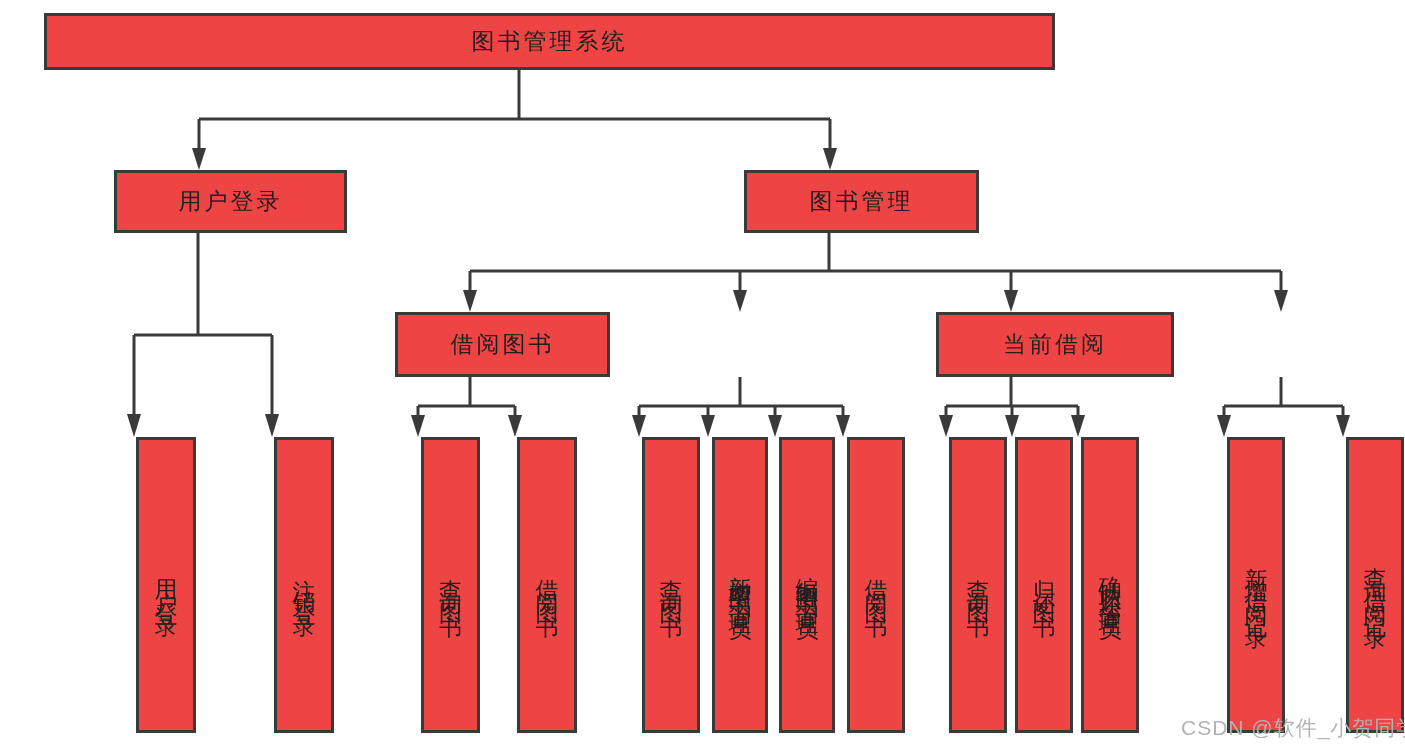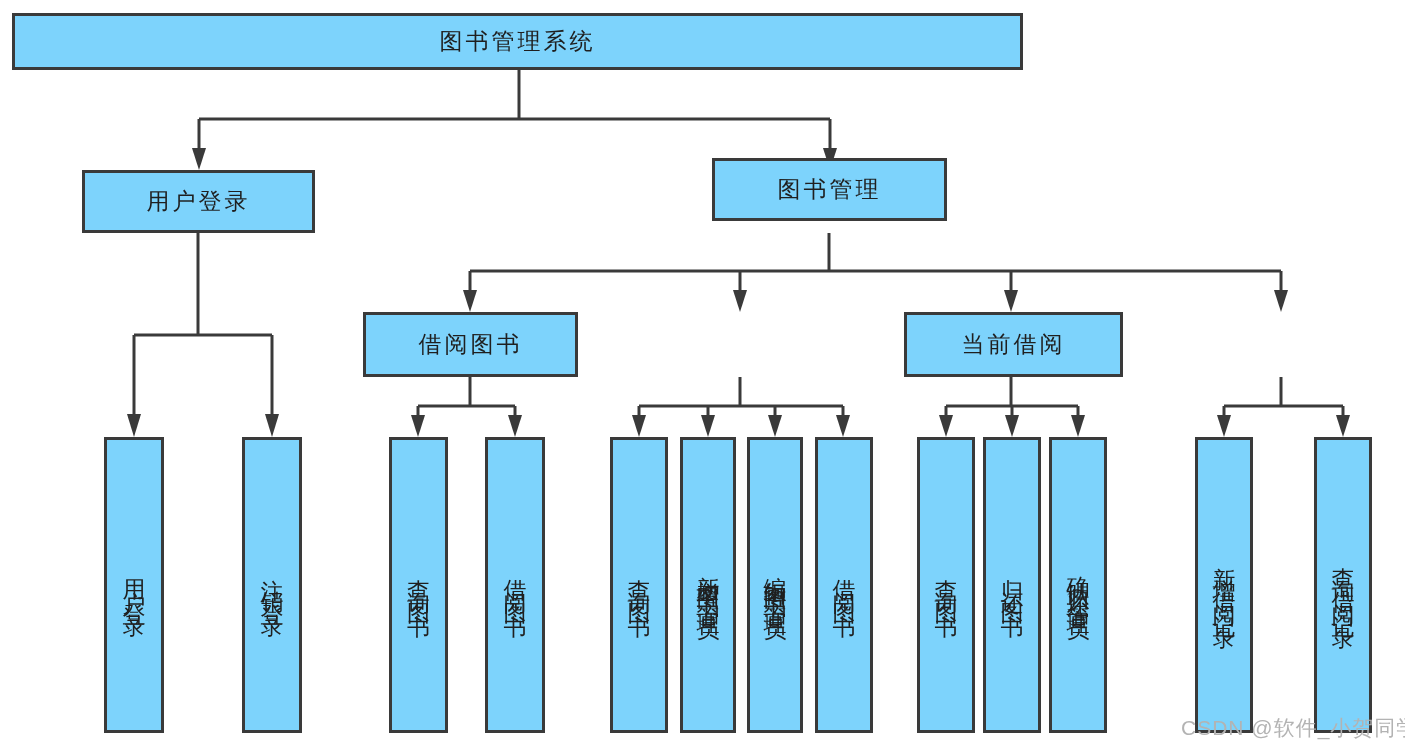--- a/index.html
+++ b/index.html
@@ -16,30 +16,31 @@
     overflow: hidden;
   }
   #wires {
     position: absolute;
     left: 0; top: 0;
     width: 1405px; height: 747px;
   }
   .node {
     position: absolute;
     box-sizing: border-box;
-    background: #7dd3fc;
+    background: #ef4444;
     border: 3px solid #3a3a3a;
     display: flex;
     align-items: center;
     justify-content: center;
     color: #1f1f1f;
     font-size: 23px;
     letter-spacing: 3px;
     white-space: nowrap;
     z-index: 2;
+    margin-left: 32px;
   }
   .node.vert span {
     writing-mode: vertical-rl;
     text-orientation: mixed;
     letter-spacing: 12px;
     line-height: 1;
   }
   .node.vert.dense span {
     letter-spacing: 6px;
   }
@@ -132,28 +133,28 @@
     </g>
   </svg>
 
   <div class="node" style="left:12px; top:13px; width:1011px; height:57px">
     <span>图书管理系统</span>
   </div>
 
   <div class="node" style="left:82px; top:170px; width:233px; height:63px">
     <span>用户登录</span>
   </div>
-  <div class="node" style="left:712px; top:158px; width:235px; height:63px">
+  <div class="node" style="left:712px; top:170px; width:235px; height:63px">
     <span>图书管理</span>
   </div>
 
   <div class="node" style="left:363px; top:312px; width:215px; height:65px">
     <span>借阅图书</span>
   </div>
-  <div class="node" style="left:904px; top:312px; width:219px; height:65px">
+  <div class="node" style="left:904px; top:312px; width:238px; height:65px">
     <span>当前借阅</span>
   </div>
 
   <div class="node vert" style="left:104px; top:437px; width:60px; height:296px">
     <span>用户登录</span>
   </div>
   <div class="node vert" style="left:242px; top:437px; width:60px; height:296px">
     <span>注销登录</span>
   </div>
 

